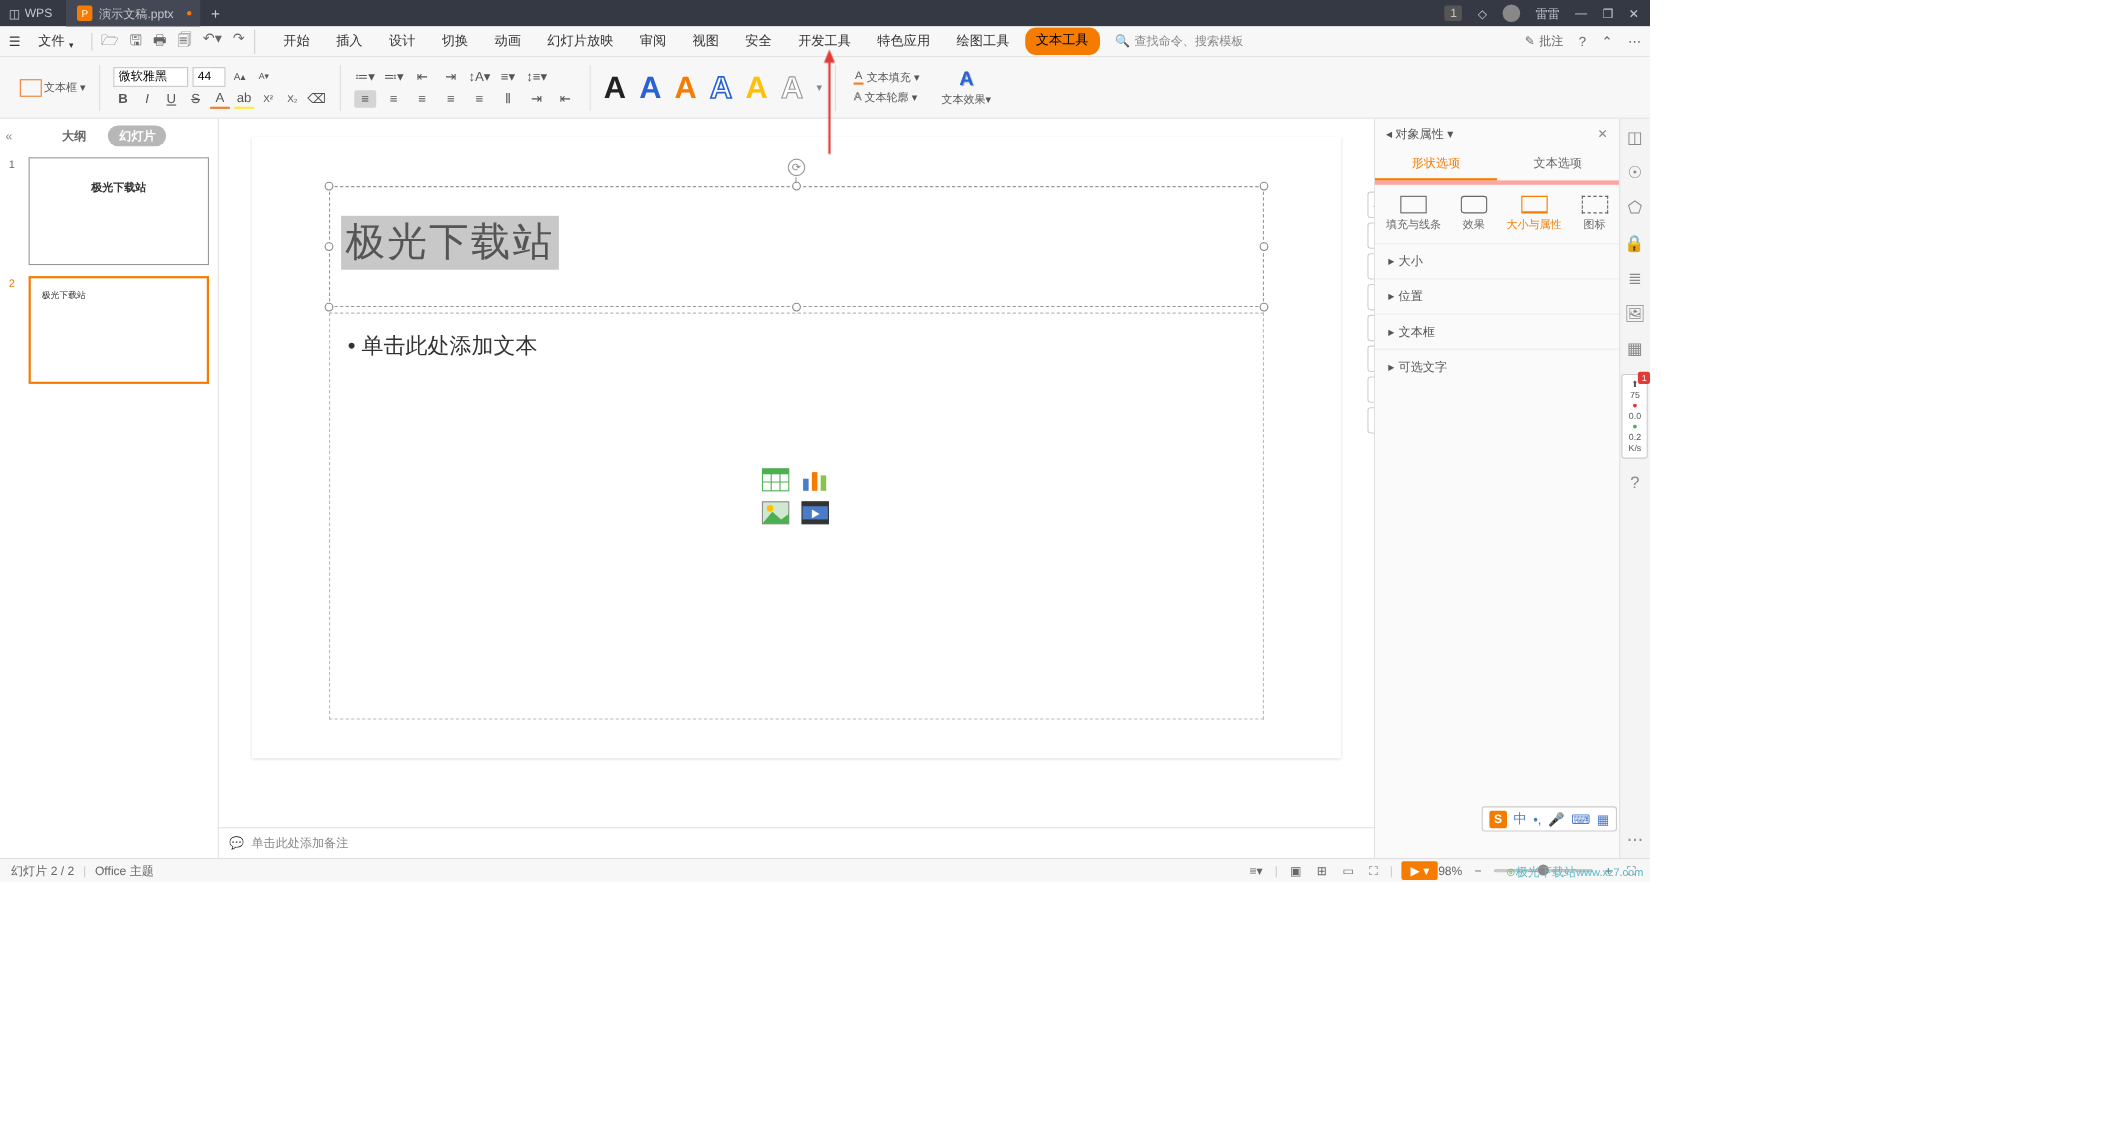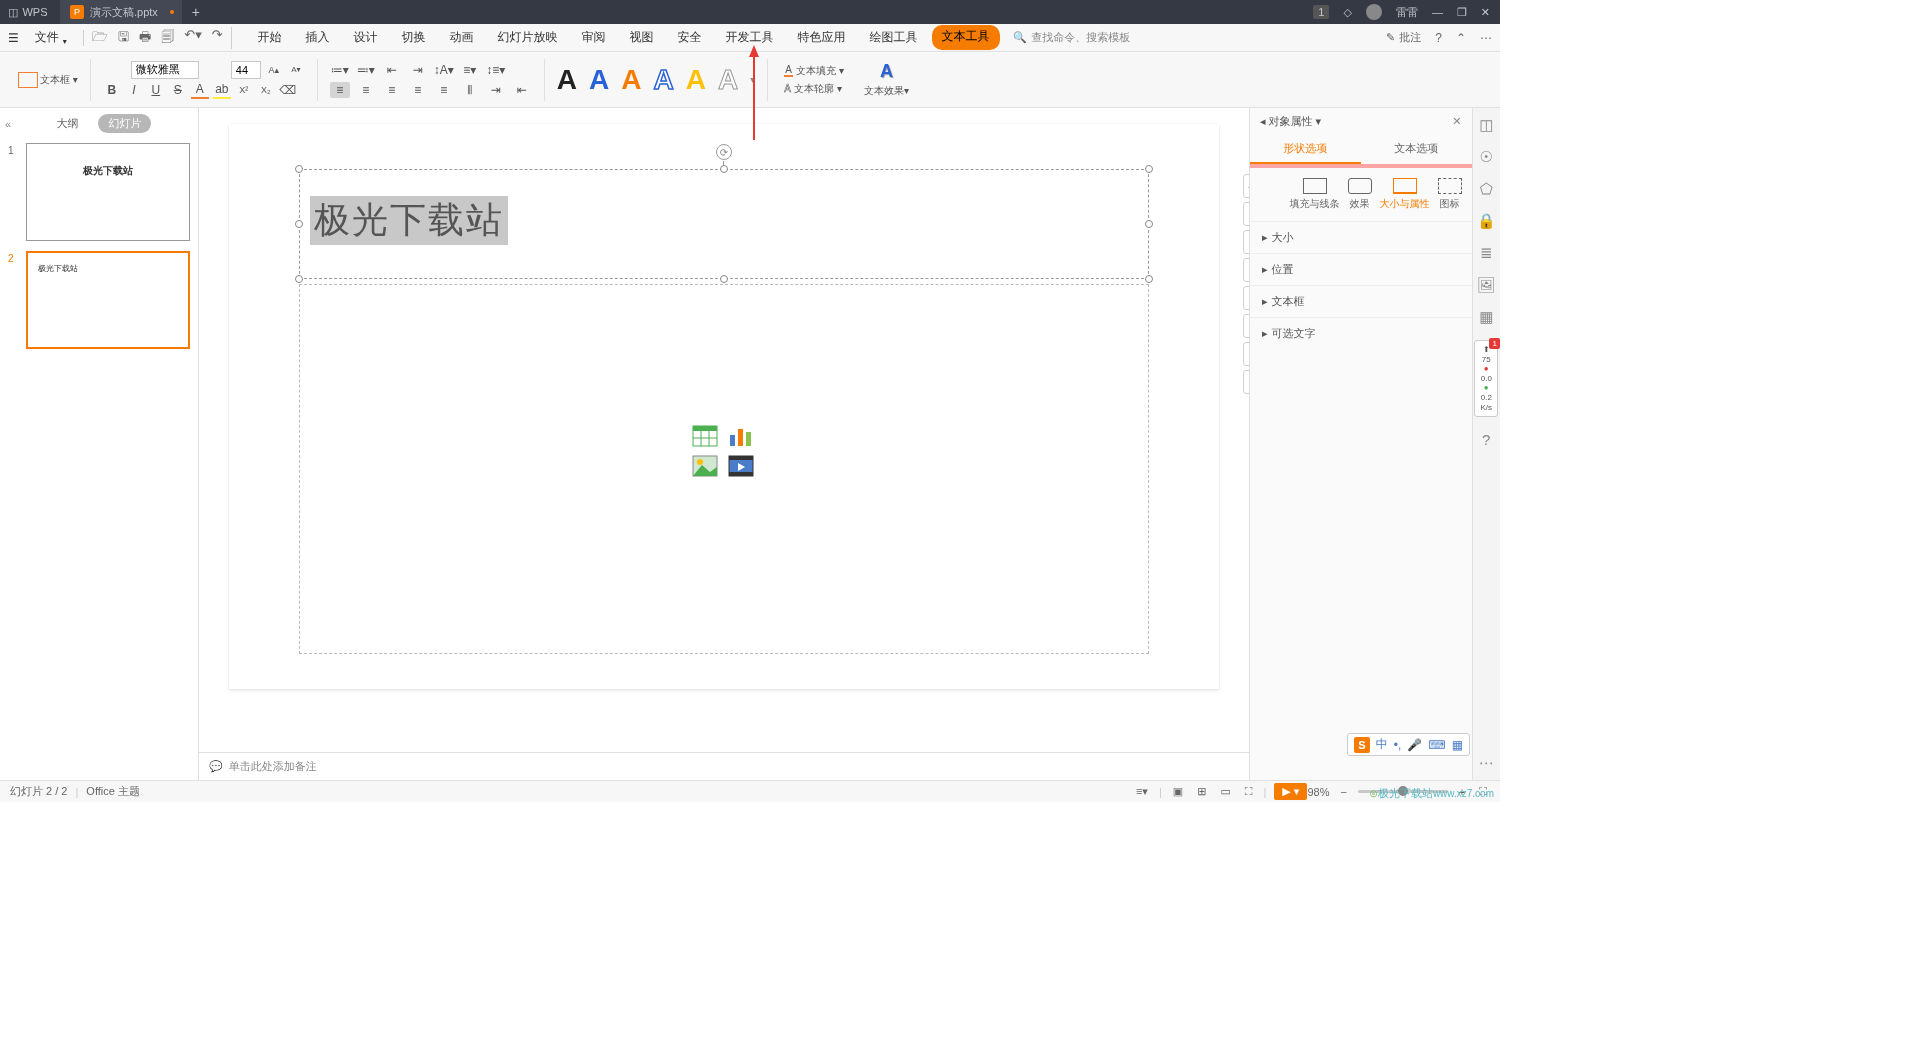--- a/index.html
+++ b/index.html
@@ -32,42 +32,42 @@
 .menubar .right-zone .review-btn { display: flex; align-items: center; gap: 4px; font-size: 11px; }
 
 
 .ribbon { height: 56px; background: #f7f7f7; border-bottom: 1px solid #e0e0e0; display: flex; align-items: center; padding: 4px 10px; }
 .ribbon-group { display: flex; flex-direction: column; align-items: center; justify-content: center; padding: 0 8px; height: 100%; }
 .ribbon-sep { width: 1px; height: 42px; background: #e0e0e0; margin: 0 4px; }
 .textbox-btn { display: flex; flex-direction: row; align-items: center; gap: 2px; font-size: 10px; color: #555; }
 .textbox-btn .icon { width: 20px; height: 16px; border: 1.5px solid #f08030; }
 .font-controls { display: flex; flex-direction: column; gap: 2px; }
 .font-row { display: flex; gap: 4px; align-items: center; }
-.font-select, .size-select { border: 1px solid #c8c8c8; background: #fff; font-size: 11px; padding: 1px 4px; height: 18px; margin-left: 28px; }
+.font-select, .size-select { border: 1px solid #c8c8c8; background: #fff; font-size: 11px; padding: 1px 4px; height: 18px; }
 .font-select { width: 68px; }
 .size-select { width: 30px; }
 .format-btn { width: 18px; height: 18px; display: inline-flex; align-items: center; justify-content: center; font-size: 12px; cursor: pointer; color: #555; }
 .para-group { display: flex; flex-direction: column; gap: 4px; }
 .para-row { display: flex; gap: 6px; }
 .para-row .ic { width: 20px; height: 16px; display: inline-flex; align-items: center; justify-content: center; color: #555; cursor: pointer; font-size: 12px; }
 .para-row .ic.active { background: #d4d4d4; border-radius: 2px; }
 .wordart-gallery { display: flex; gap: 12px; align-items: center; padding: 0 8px; }
 .wordart-gallery .wa { font-size: 28px; font-weight: bold; font-family: Arial; cursor: pointer; }
 .text-tools { display: flex; flex-direction: column; gap: 2px; font-size: 10px; color: #555; }
 .text-tools .row { display: flex; align-items: center; gap: 3px; padding: 1px 4px; cursor: pointer; }
 .text-effect { display: flex; flex-direction: column; align-items: center; font-size: 10px; color: #555; gap: 2px; }
 
 
 .workspace { display: flex; height: calc(100% - 24px - 28px - 56px - 22px); }
 
 
 .slide-panel { width: 210px; background: #fff; border-right: 1px solid #e0e0e0; display: flex; flex-direction: column; }
 .slide-panel-tabs { display: flex; justify-content: center; gap: 10px; padding: 6px 0; font-size: 11px; align-items: center; }
 .slide-panel-tabs .collapse { position: absolute; left: 5px; color: #888; cursor: pointer; }
-.slide-panel-tabs .sp-tab { padding: 2px 10px; border-radius: 10px; cursor: pointer; color: #666; }
+.slide-panel-tabs .sp-tab { padding: 2px 10px; border-radius: 10px; cursor: pointer; color: #666; font-weight: bold; }
 .slide-panel-tabs .sp-tab.active { background: #b7b7b7; color: #fff; }
 .slide-list { flex: 1; overflow-y: auto; padding: 4px 8px; }
 .slide-item { display: flex; gap: 6px; margin-bottom: 10px; }
 .slide-num { width: 12px; font-size: 10px; color: #666; padding-top: 2px; }
 .slide-thumb { flex: 1; height: 98px; border: 1px solid #999; background: #fff; display: flex; flex-direction: column; padding: 20px 10px 10px; }
 .slide-thumb.active { border: 2px solid #f57c00; }
 .slide-thumb .th-title { font-size: 10px; font-weight: bold; text-align: center; }
 .slide-thumb.s2 .th-title { text-align: left; font-size: 8px; font-weight: normal; padding: 0; }
 
 
@@ -102,21 +102,21 @@
 
 .notes-area { height: 28px; border-top: 1px solid #e0e0e0; display: flex; align-items: center; padding: 0 10px; gap: 6px; color: #888; font-size: 11px; }
 
 
 .props-panel { width: 235px; background: #fafafa; border-left: 1px solid #e0e0e0; display: flex; flex-direction: column; }
 .props-header { display: flex; align-items: center; padding: 6px 10px; font-size: 11px; color: #555; justify-content: space-between; }
 .props-header .close { cursor: pointer; color: #888; }
 .props-tabs { display: flex; border-bottom: 4px solid #fca5a5; }
 .props-tabs .ptab { flex: 1; text-align: center; padding: 6px 0; font-size: 11px; color: #666; cursor: pointer; }
 .props-tabs .ptab.active { color: #f57c00; border-bottom: 2px solid #f57c00; }
-.props-subtabs { display: flex; padding: 8px 6px; gap: 0; justify-content: flex-end; }
+.props-subtabs { display: flex; padding: 8px 6px; gap: 0; justify-content: space-between; }
 .props-subtabs .st { display: flex; flex-direction: column; align-items: center; gap: 3px; font-size: 10px; color: #666; cursor: pointer; padding: 2px 4px; }
 .props-subtabs .st.active { color: #f57c00; }
 .props-subtabs .st .sicon { width: 24px; height: 16px; border: 1px solid currentColor; }
 .props-section { padding: 8px 12px; border-top: 1px solid #eee; font-size: 11px; color: #555; }
 .props-section .sec-head { display: flex; align-items: center; gap: 4px; cursor: pointer; }
 
 
 .right-sidebar { width: 30px; background: #f4f4f4; border-left: 1px solid #e0e0e0; display: flex; flex-direction: column; align-items: center; padding: 8px 0; gap: 14px; color: #888; }
 .right-sidebar .rsicon { cursor: pointer; font-size: 15px; }
 .right-sidebar .perf-badge { background: #fff; border: 1px solid #ccc; border-radius: 3px; padding: 4px 2px; font-size: 8px; text-align: center; line-height: 1.2; color: #555; width: 24px; position: relative; }
@@ -330,20 +330,21 @@
           <div class="handle h-tr"></div>
           <div class="handle h-ml"></div>
           <div class="handle h-mr"></div>
           <div class="handle h-bl"></div>
           <div class="handle h-bm"></div>
           <div class="handle h-br"></div>
           <div class="title-text">极光下载站</div>
         </div>
 
         <div class="content-box">
+          <div class="bullet-text">• <span>单击此处添加文本</span></div>
           <div class="content-placeholder">
             <svg class="ph-icon" viewBox="0 0 26 22">
                 <rect x="1" y="1" width="24" height="20" fill="#fff" stroke="#4caf50"></rect>
                 <rect x="1" y="1" width="24" height="5" fill="#4caf50"></rect>
                 <line x1="9" y1="1" x2="9" y2="21" stroke="#4caf50"></line>
                 <line x1="17" y1="1" x2="17" y2="21" stroke="#4caf50"></line>
                 <line x1="1" y1="13" x2="25" y2="13" stroke="#4caf50"></line>
               </svg>
             <svg class="ph-icon" viewBox="0 0 26 22">
                 <rect x="2" y="10" width="5" height="11" fill="#4a7cc9"></rect>

